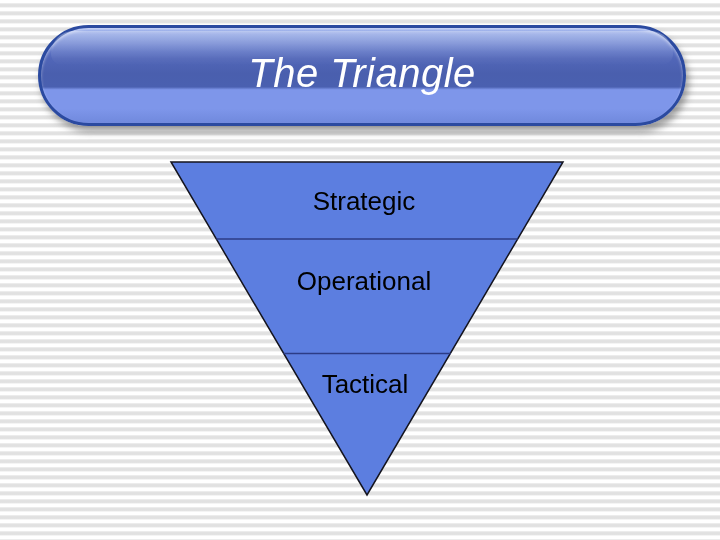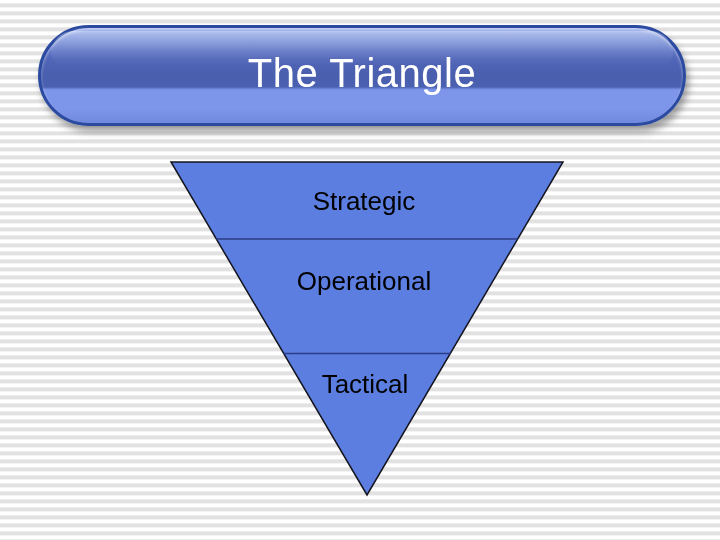--- a/index.html
+++ b/index.html
@@ -69,20 +69,21 @@
     pointer-events: none;
   }
   .slide-title {
     margin: 0;
     font-size: 40px;
     font-weight: normal;
     color: #ffffff;
     letter-spacing: 0.5px;
     position: relative;
     top: -2px;
+    font-style: italic;
   }
   .pyramid-svg {
     position: absolute;
     left: 0;
     top: 0;
     width: 720px;
     height: 540px;
   }
   .pyramid-svg .triangle {
     fill: #5c7ee0;

